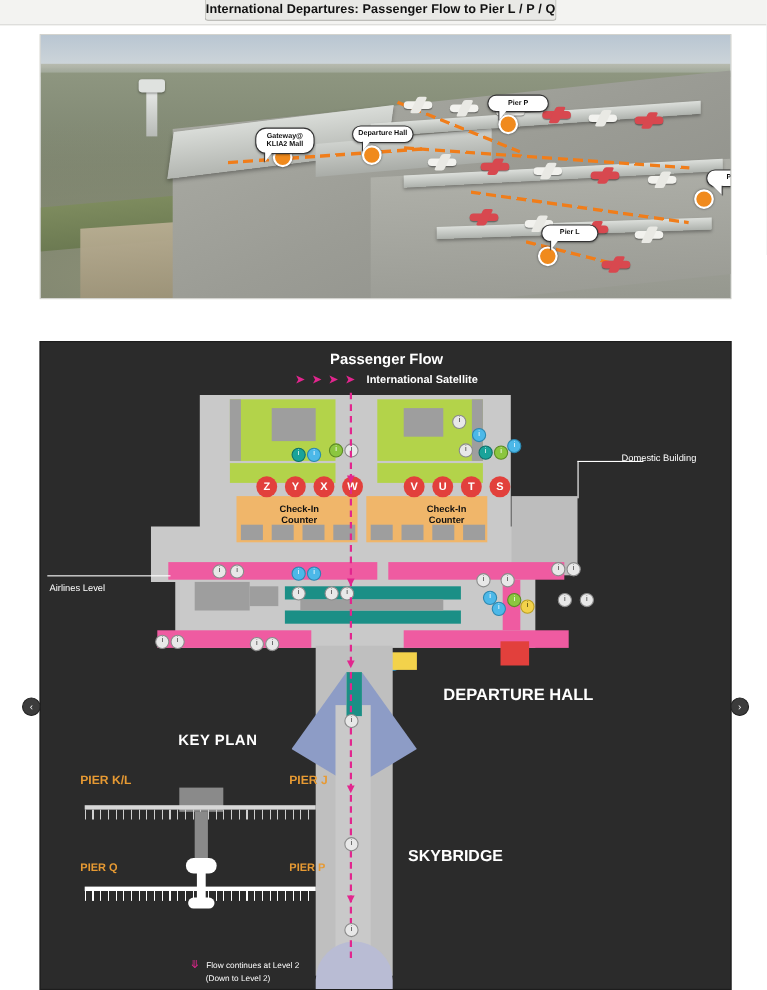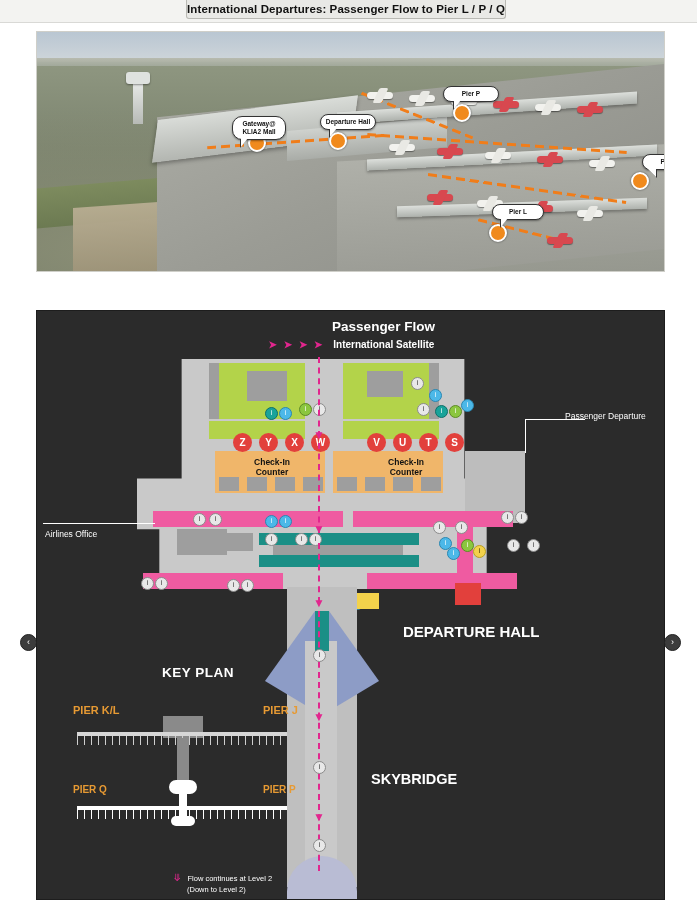--- a/index.html
+++ b/index.html
@@ -238,21 +238,20 @@
     border:1px solid #1d1d1d;
     box-sizing:border-box;
   }
   .map-title {
     position:absolute;
     left:0; top:8px; width:629px;
     text-align:center;
     color:#fff;
     font-size:13.5px;
     font-weight:bold;
-    padding-left:32px;
   }
   .flow-legend {
     position:absolute;
     left:0; top:28px; width:629px;
     text-align:center;
     color:#fff;
     font-size:10px;
     font-weight:bold;
   }
   .flow-arrows {
@@ -672,24 +671,24 @@
     <div class="flow-arrow" style="left:276px;top:212px;">▼</div>
     <div class="flow-arrow" style="left:276px;top:286px;">▼</div>
     <div class="flow-arrow" style="left:276px;top:400px;">▼</div>
     <div class="flow-arrow" style="left:276px;top:500px;">▼</div>
     <div class="fac" style="left:276px;top:338px;">i</div>
     <div class="fac" style="left:276px;top:450px;">i</div>
     <div class="fac" style="left:276px;top:528px;">i</div>
 
     <div class="leader" style="left:488px;top:108px;width:60px;"></div>
     <div class="leader" style="left:488px;top:108px;width:1px;height:34px;background:#fff;"></div>
-    <div class="dark-label" style="left:528px;top:100px;">Passenger Departure</div>
+    <div class="dark-label" style="left:528px;top:100px;">Domestic Building</div>
 
     <div class="leader" style="left:6px;top:212px;width:112px;"></div>
-    <div class="dark-label" style="left:8px;top:218px;">Airlines Office</div>
+    <div class="dark-label" style="left:8px;top:218px;">Airlines Level</div>
 
     <div class="big-label" style="left:366px;top:312px;font-size:15px;">DEPARTURE HALL</div>
     <div class="big-label" style="left:334px;top:460px;font-size:14.5px;">SKYBRIDGE</div>
 
     <div class="keyplan-title">KEY PLAN</div>
 
     <div class="kp-diagram">
       <div class="kp-pier-label" style="left:8px;top:-2px;font-size:11px;text-align:right;">PIER K/L</div>
       <div class="kp-pier-label" style="left:198px;top:-2px;font-size:11px;">PIER J</div>
       <div class="kp-pier-label" style="left:8px;top:78px;font-size:10px;">PIER Q</div>

